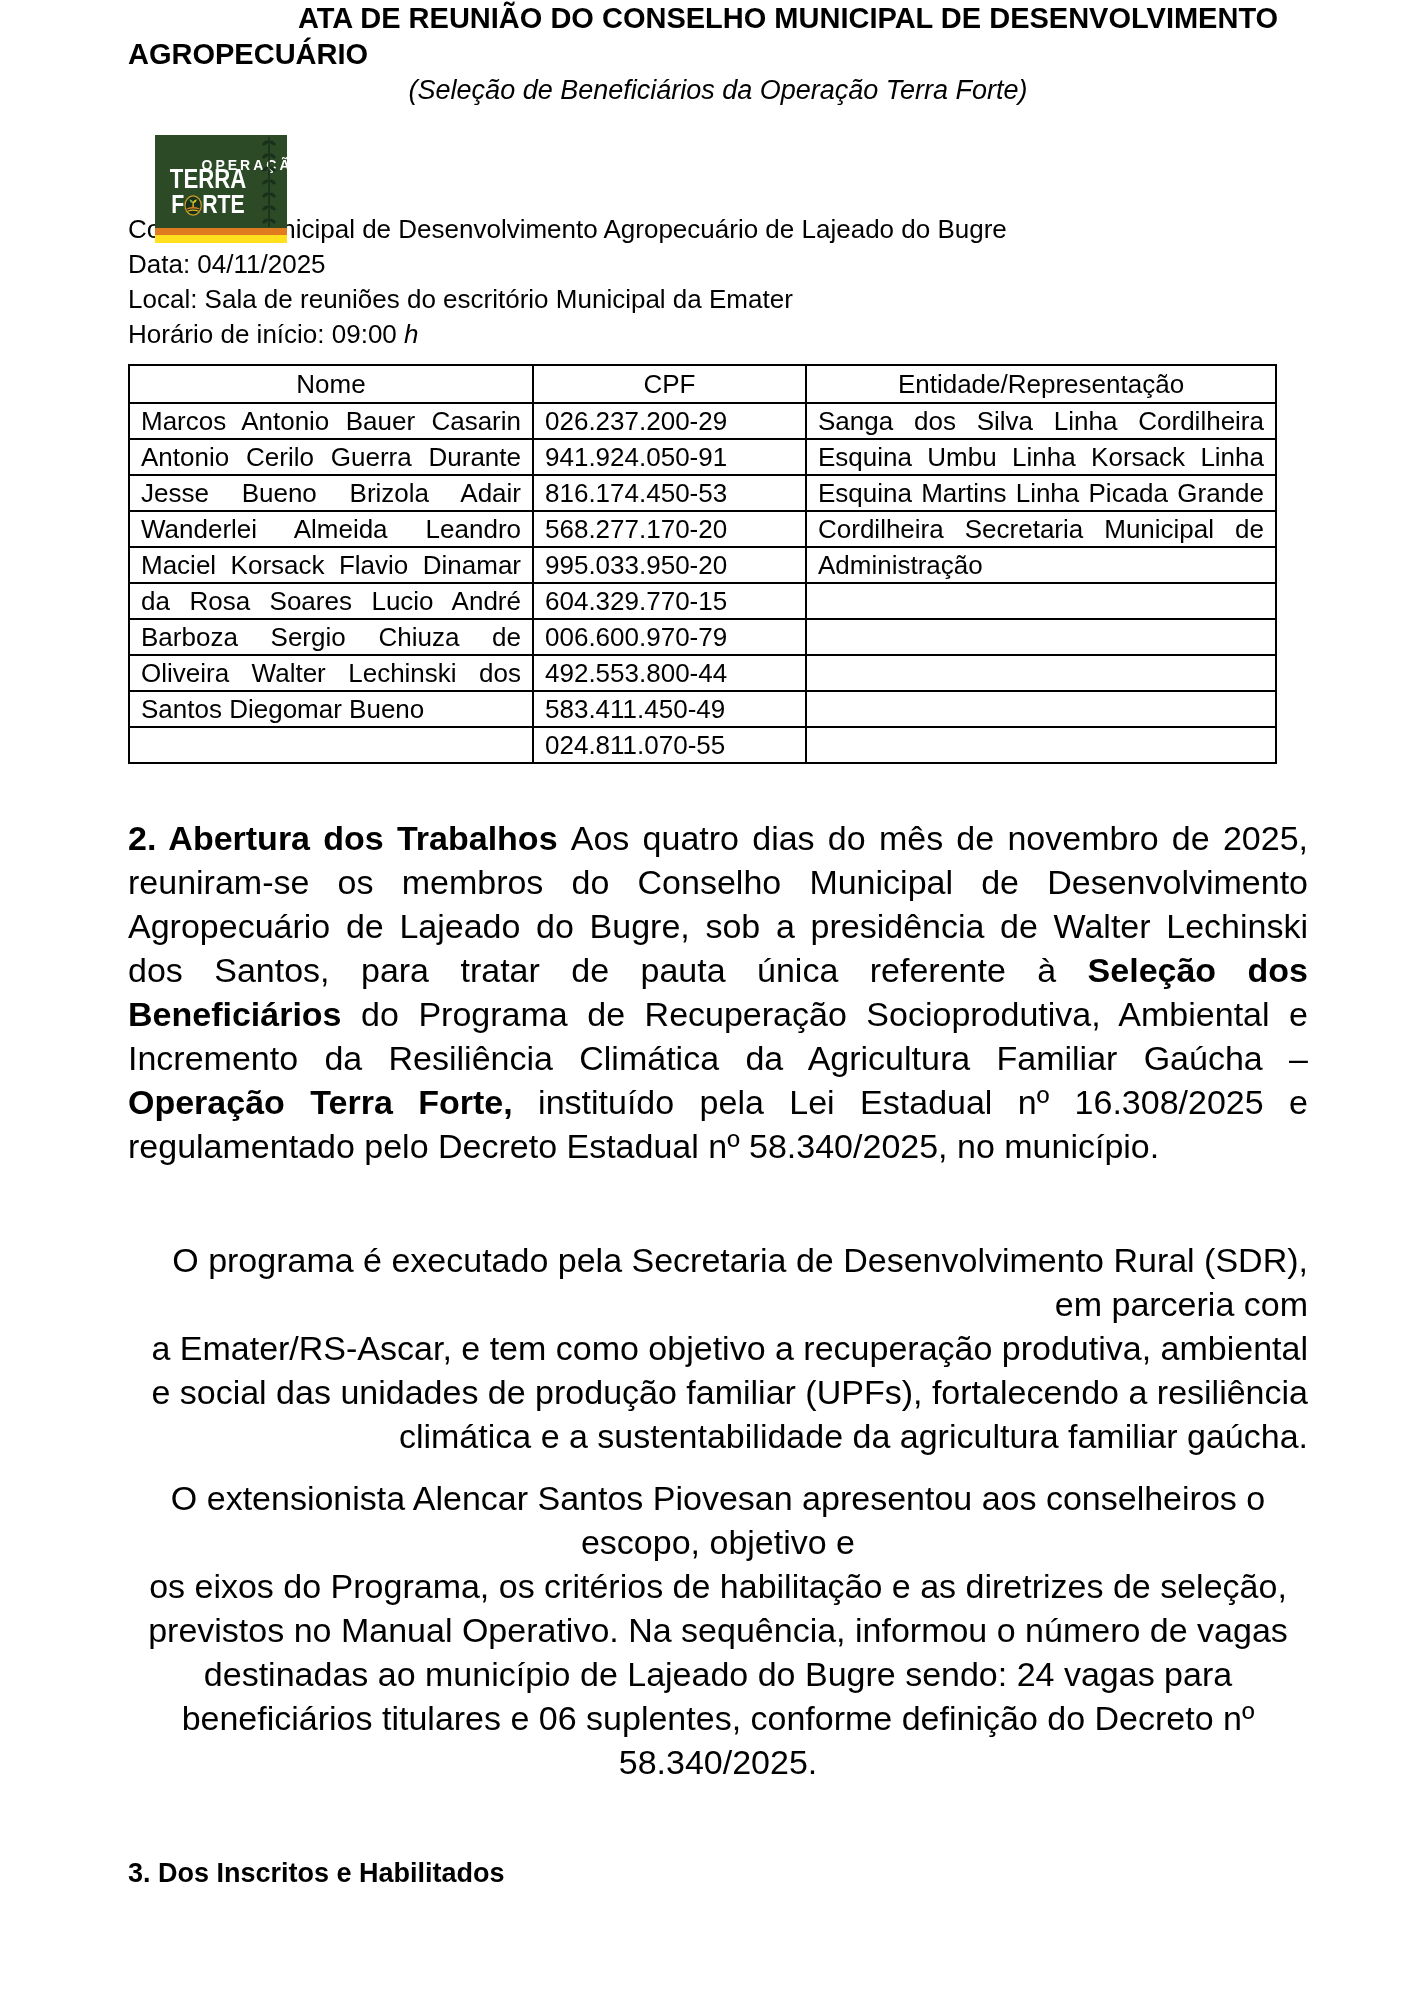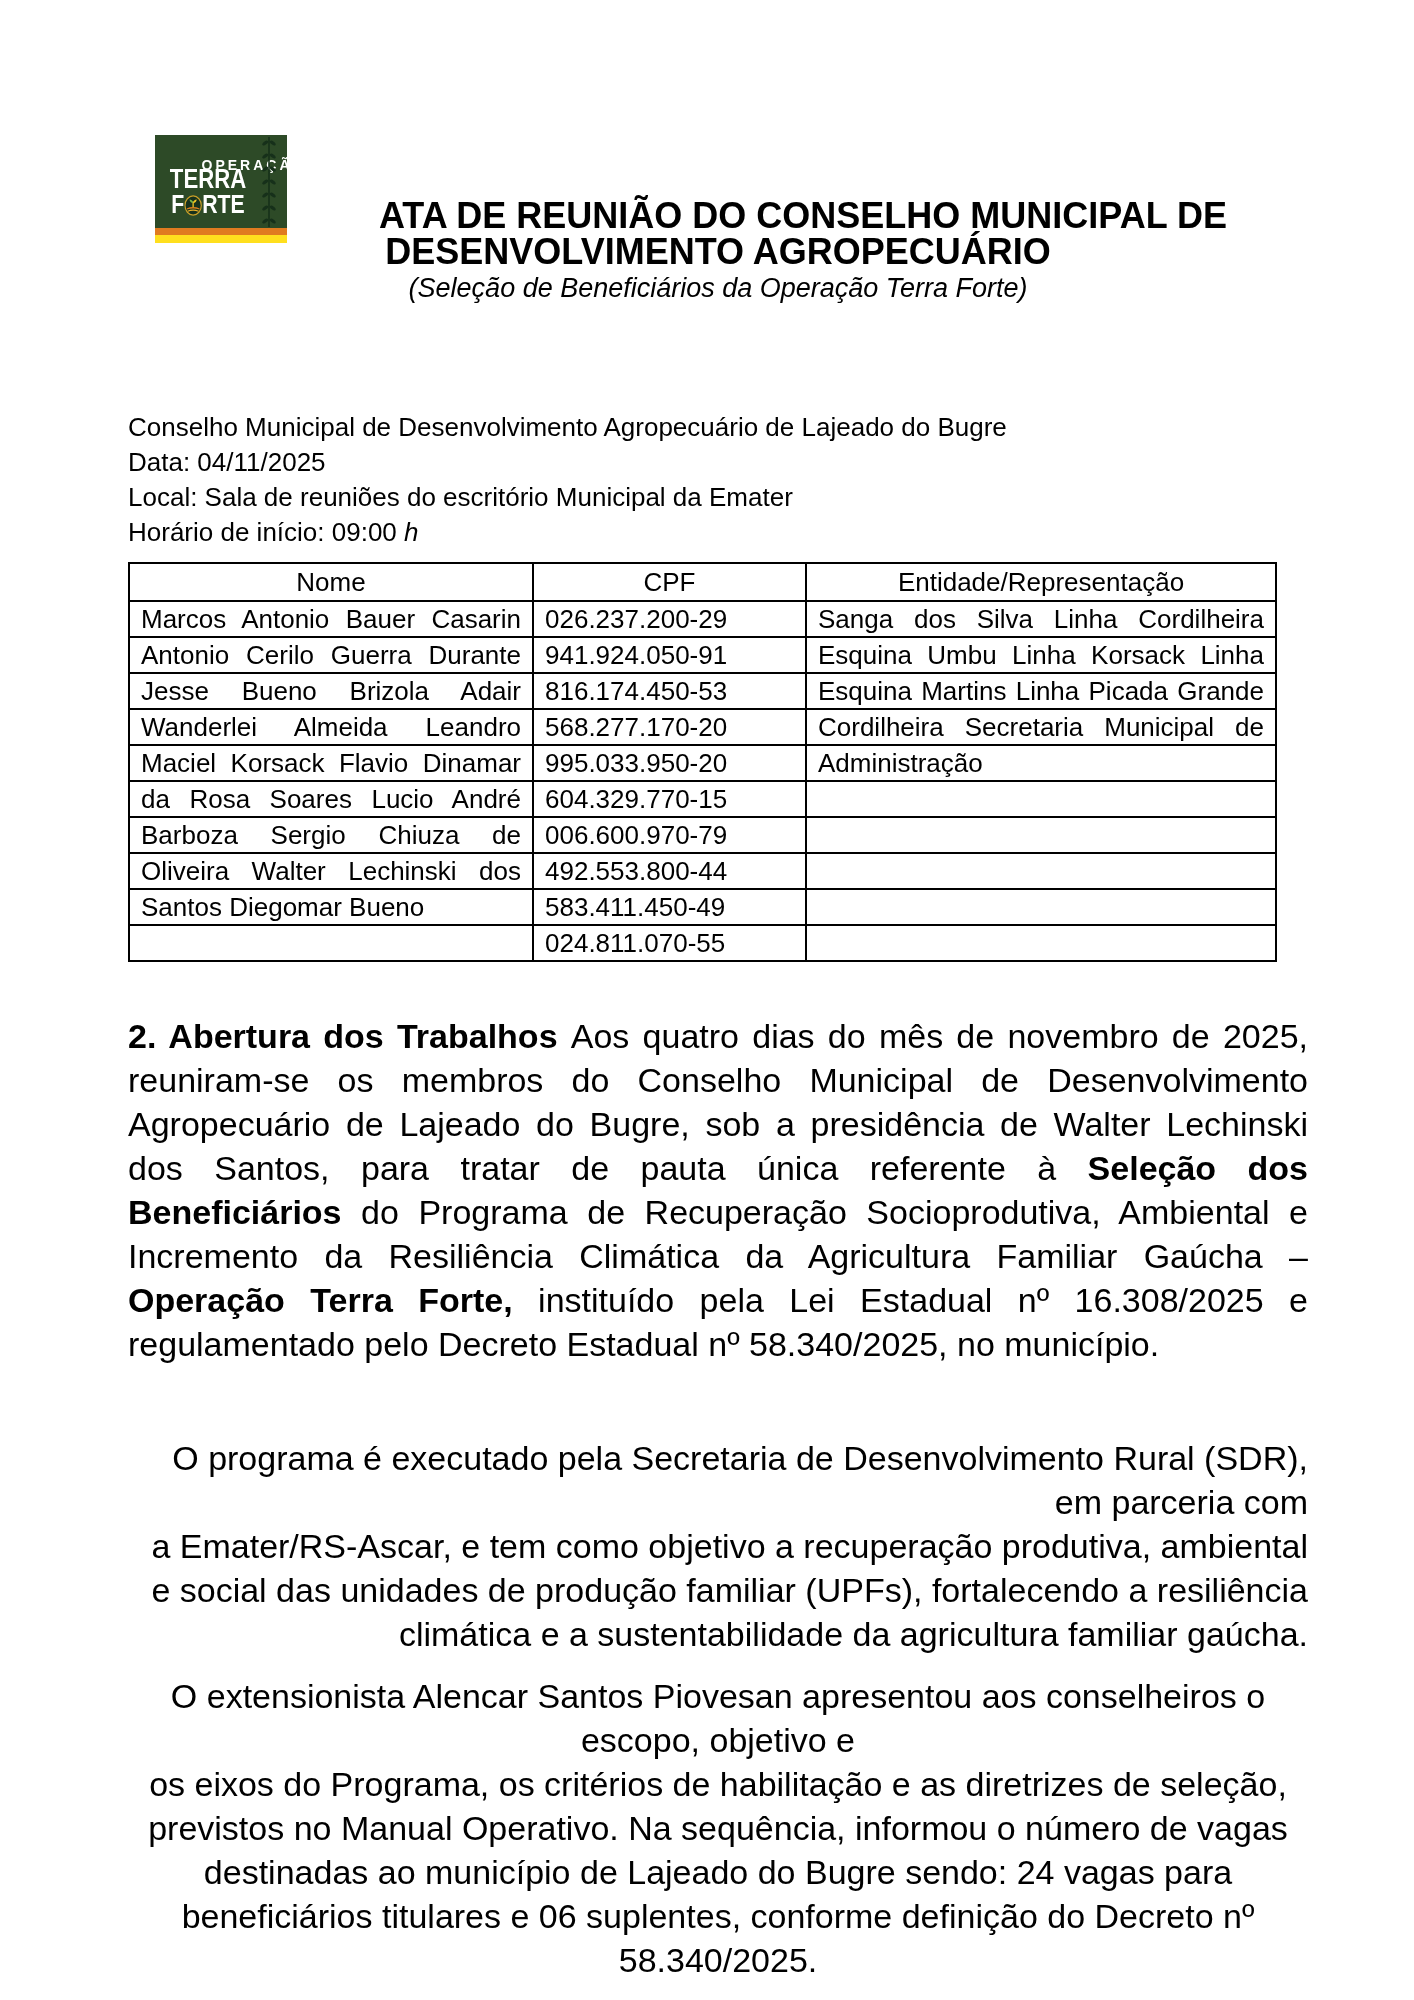--- a/index.html
+++ b/index.html
@@ -22,23 +22,22 @@
   .logo-terra{position:absolute;top:31px;left:0;width:106px;text-align:center;
     color:#fff;font-size:27px;font-weight:bold;letter-spacing:0px;transform:scaleX(.82);transform-origin:center;line-height:27px;}
   .logo-forte{position:absolute;top:57px;left:0;width:106px;text-align:center;
     color:#fff;font-size:25px;font-weight:bold;transform:scaleX(.85);transform-origin:center;line-height:25px;}
   .logo-forte .emblem{display:inline-block;vertical-align:-3px;}
   .leafstem{position:absolute;right:10px;top:0;height:93px;}
   .stripe-orange{width:132px;height:7px;background:#e07b20;}
   .stripe-yellow{width:132px;height:8px;background:#ffdf1e;}
   
   .title{
-    margin-top:198px;
-    font-size:36px;font-weight:bold;line-height:36px;
-    text-align:center;text-indent:170px;
+    font-size:29px;font-weight:bold;line-height:36px;
+    text-align:left;text-indent:170px;
   }
   .subtitle{
     font-size:27px;font-style:italic;line-height:36px;text-align:center;
   }
   
   .info{margin-top:104px;font-size:26px;line-height:35px;}
   
   .h-section{font-size:27px;font-weight:bold;line-height:35px;margin:0;}
   .h1{margin-top:22px;}
   .h3{margin-top:72px;}

